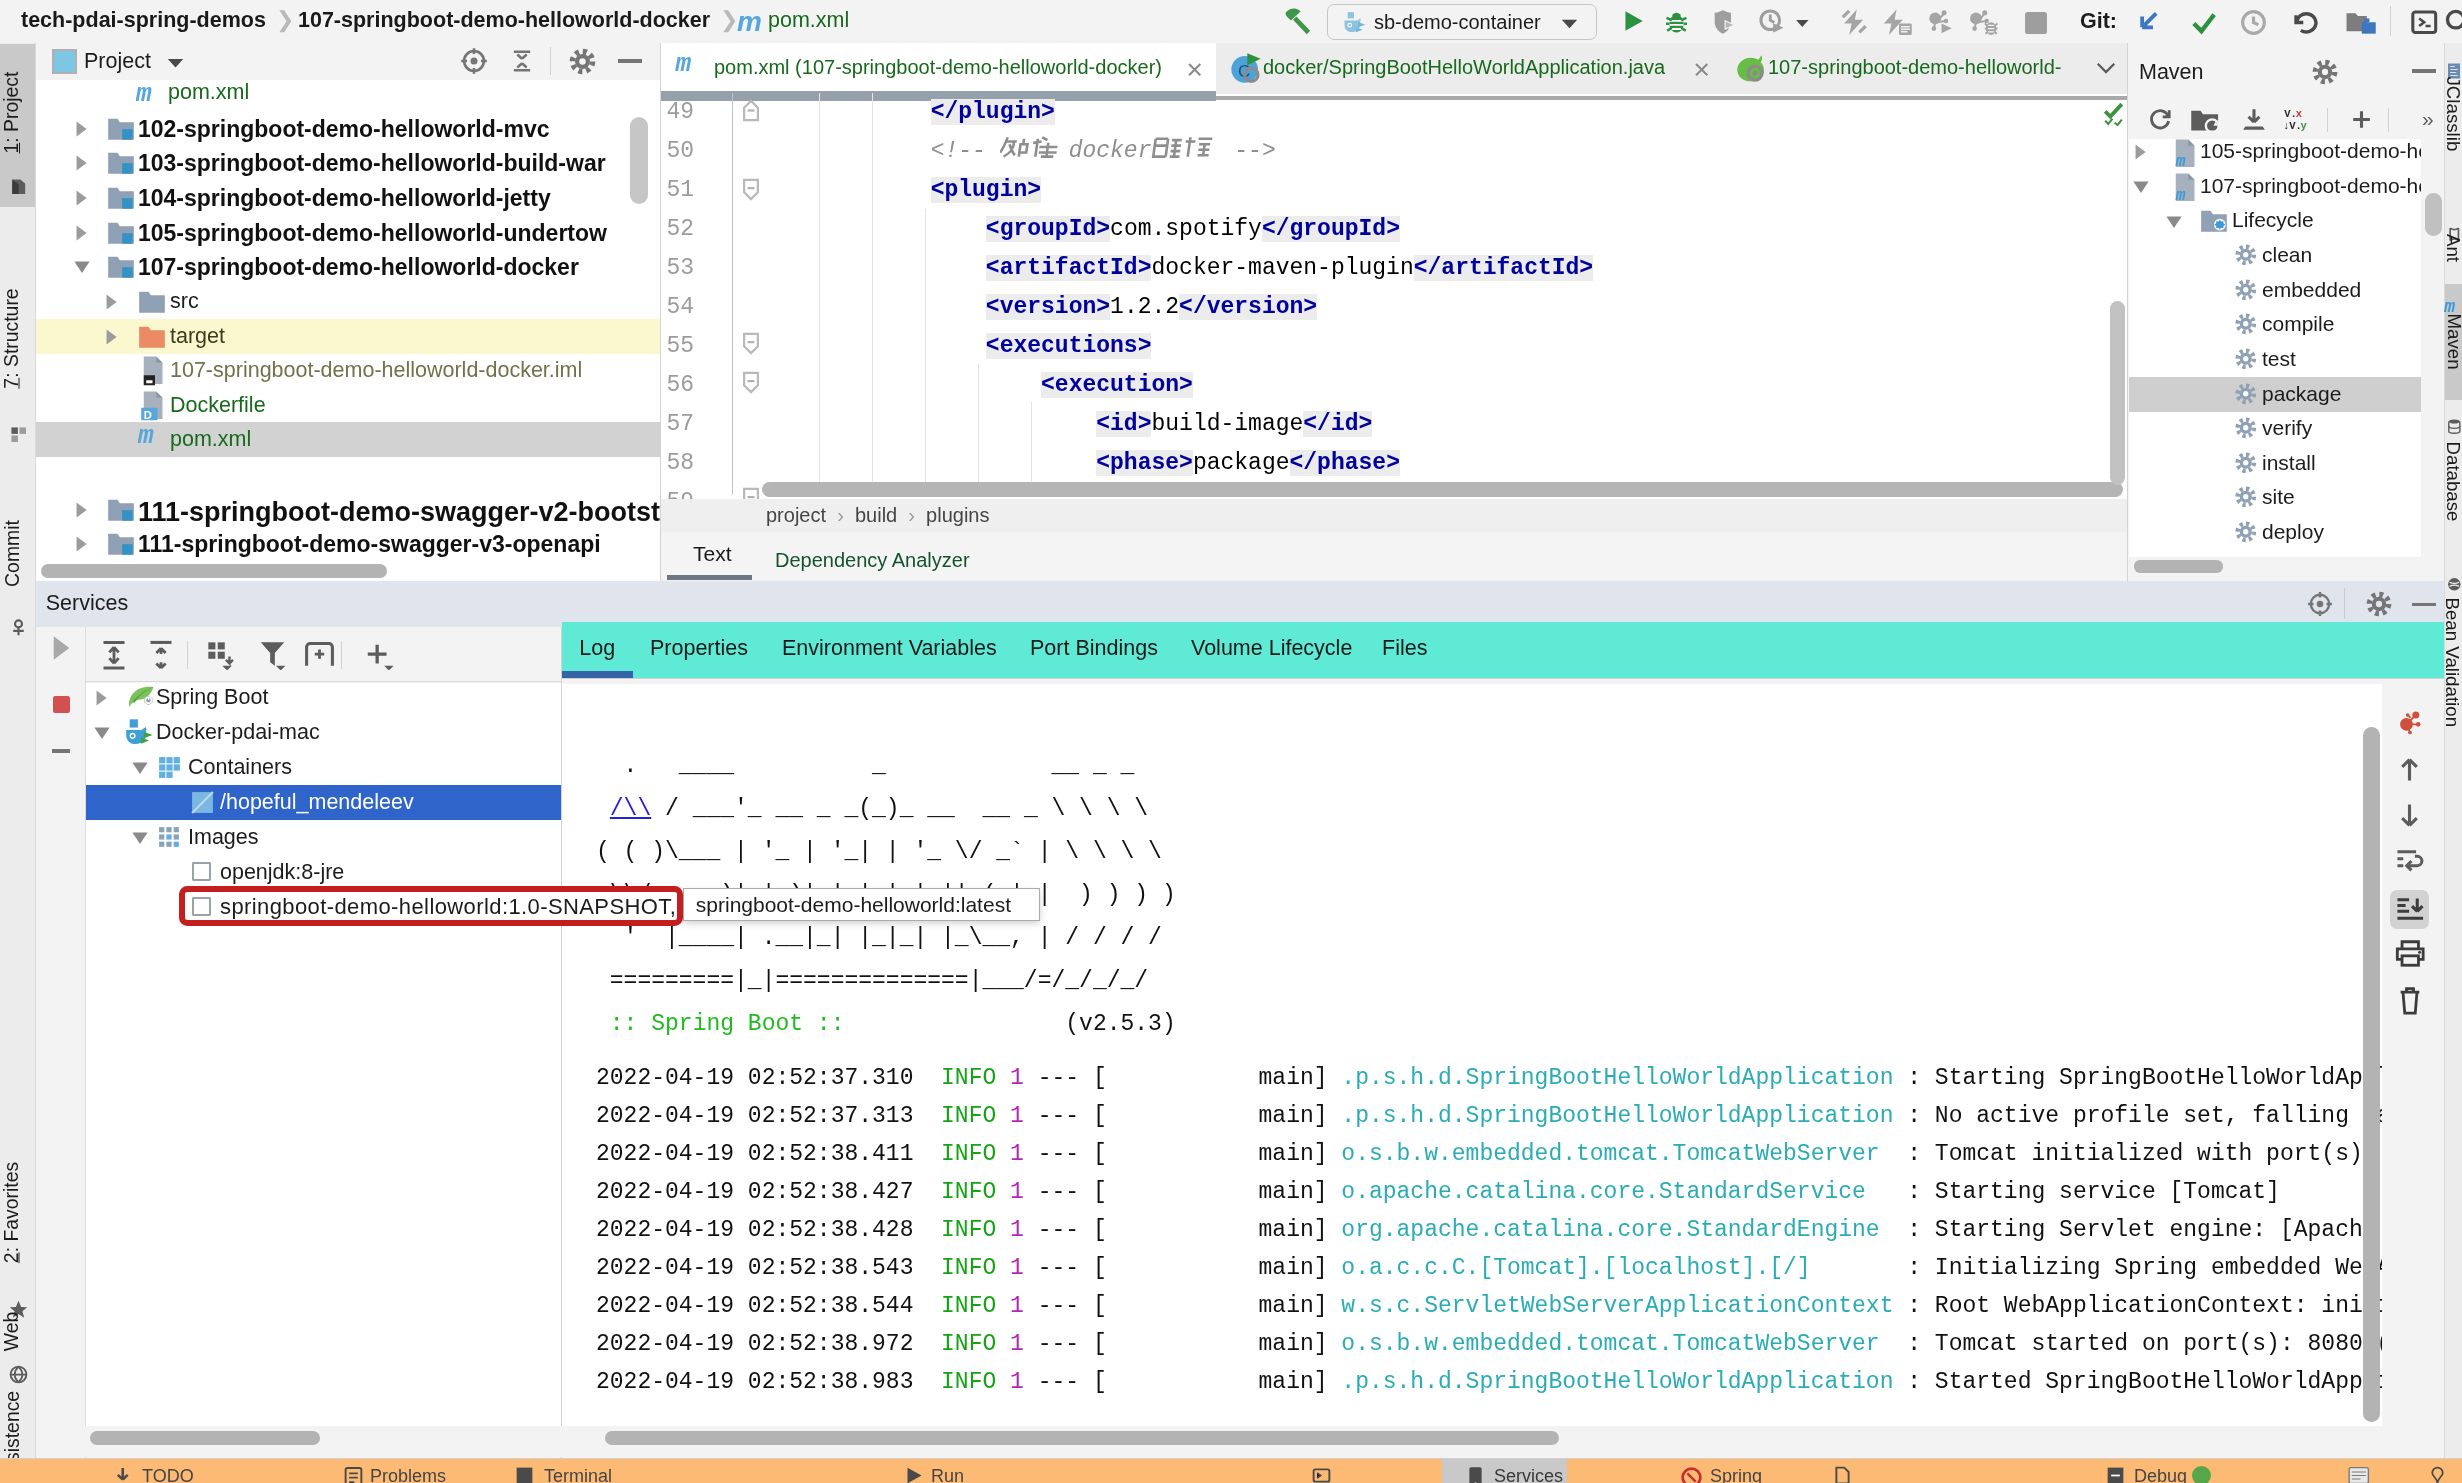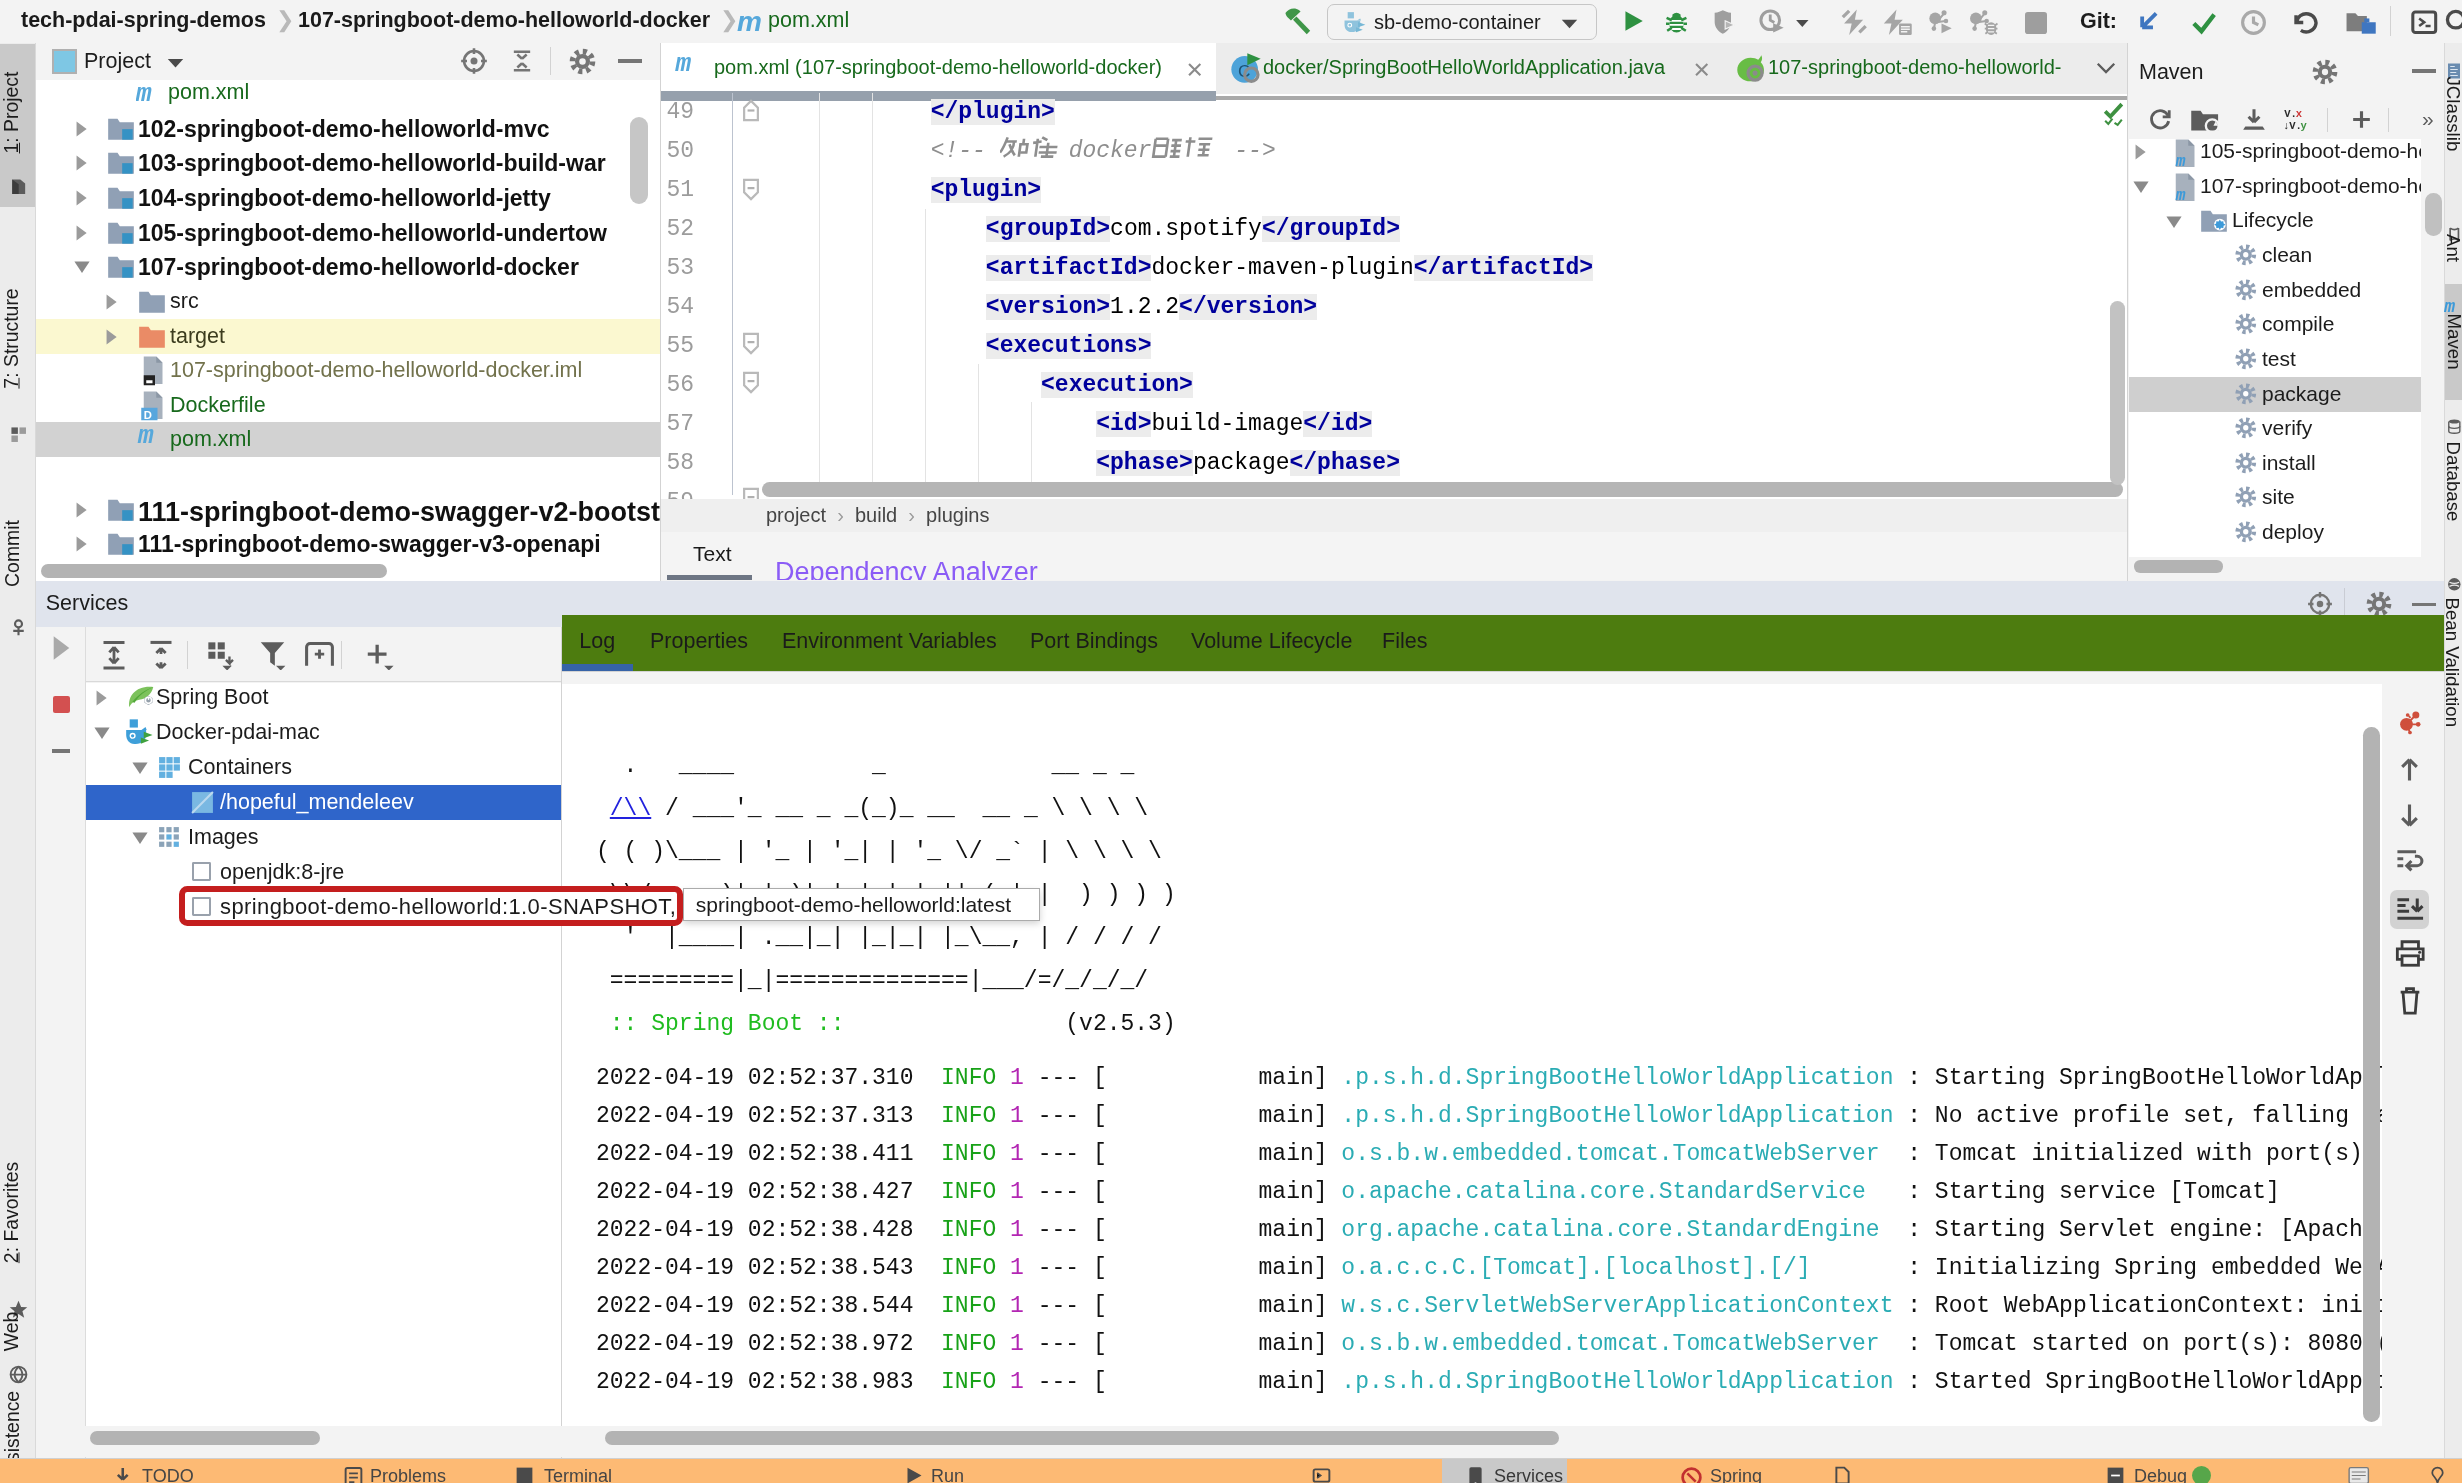--- a/index.html
+++ b/index.html
@@ -443,21 +443,21 @@
 
   <div class="abs" style="left:101px;top:439px;width:1361px;height:15.2px;background:#b5b5b5;border-radius:7.6px;"></div>
   <div class="abs" style="left:1449px;top:258px;width:15.2px;height:184px;background:#c2c2c2;border-radius:7.6px;"></div>
 
   <div class="abs" style="left:0;top:456px;width:1466px;height:33px;background:#efefef;">
     <div class="abs" style="left:105px;top:4.8px;font-size:20px;color:#454545;">project&nbsp;&nbsp;<span style="color:#9b9b9b;">›</span>&nbsp;&nbsp;build&nbsp;&nbsp;<span style="color:#9b9b9b;">›</span>&nbsp;&nbsp;plugins</div>
   </div>
 
   <div class="abs" style="left:0;top:489px;width:1466px;height:48px;background:#f4f4f4;">
     <div class="abs" style="left:32px;top:10.4px;font-size:21px;color:#1a1a1a;">Text</div>
-    <div class="abs" style="left:114px;top:25px;font-size:27px;color:#8b5cf6;">Dependency Analyzer</div>
+    <div class="abs" style="left:114px;top:17px;font-size:20px;color:#14532d;">Dependency Analyzer</div>
     <div class="abs" style="left:5.5px;top:43px;width:85px;height:5.5px;background:#6e7684;"></div>
   </div>
 </div>
 
 <div class="abs" id="maven" style="left:2127px;top:43px;width:318px;height:538px;background:#f3f3f3;border-left:1.4px solid #d3d3d3;overflow:hidden;">
   <div class="abs" style="left:11px;top:16.6px;font-size:21.5px;color:#1c1c1c;">Maven</div>
   <svg class="abs" style="left:183px;top:15.2px;" width="28" height="28" viewBox="0 0 24 24">
       <circle cx="12" cy="12" r="8.3" fill="none" stroke="#757575" stroke-width="4.6" stroke-dasharray="3.3 3.22"></circle>
       <circle cx="12" cy="12" r="6.2" fill="#757575"></circle>
       <circle cx="12" cy="12" r="2.7" fill="#f3f3f3"></circle>
@@ -715,21 +715,21 @@
   <div class="abs" style="left:50px;top:274px;width:475px;height:35px;">
     <div class="abs" style="left:106px;top:7px;width:18.7px;height:18.7px;border:2.8px solid #99a1ac;border-radius:1.4px;"></div>
     <div class="abs" style="left:134px;top:4.8px;font-size:21.5px;color:#1c1c1c;">openjdk:8-jre</div>
   </div>
   <div class="abs" style="left:50px;top:309px;width:475px;height:35px;">
     <div class="abs" style="left:106px;top:7px;width:18.7px;height:18.7px;border:2.8px solid #99a1ac;border-radius:1.4px;"></div>
   </div>
 
   <div class="abs" style="left:525px;top:46px;width:1.4px;height:831px;background:#d3d3d3;"></div>
 
-  <div class="abs" style="left:526px;top:34px;width:1882px;height:57px;background:#4d7c0f;border-bottom:1.4px solid #d3d3d3;">
+  <div class="abs" style="left:526px;top:41px;width:1882px;height:57px;background:#5eead4;border-bottom:1.4px solid #d3d3d3;">
     <div class="abs" style="left:17.3px;top:14px;font-size:21.5px;color:#1b1b1b;">Log</div>
     <div class="abs" style="left:88px;top:14px;font-size:21.5px;color:#1b1b1b;">Properties</div>
     <div class="abs" style="left:220px;top:14px;font-size:21.5px;color:#1b1b1b;">Environment Variables</div>
     <div class="abs" style="left:468px;top:14px;font-size:21.5px;color:#1b1b1b;">Port Bindings</div>
     <div class="abs" style="left:629px;top:14px;font-size:21.5px;color:#1b1b1b;">Volume Lifecycle</div>
     <div class="abs" style="left:820px;top:14px;font-size:21.5px;color:#1b1b1b;">Files</div>
     <div class="abs" style="left:0;top:49px;width:71px;height:7px;background:#3663a7;"></div>
   </div>
 
   <div class="abs" style="left:526px;top:103px;width:1820px;height:742px;background:#fff;overflow:hidden;">

